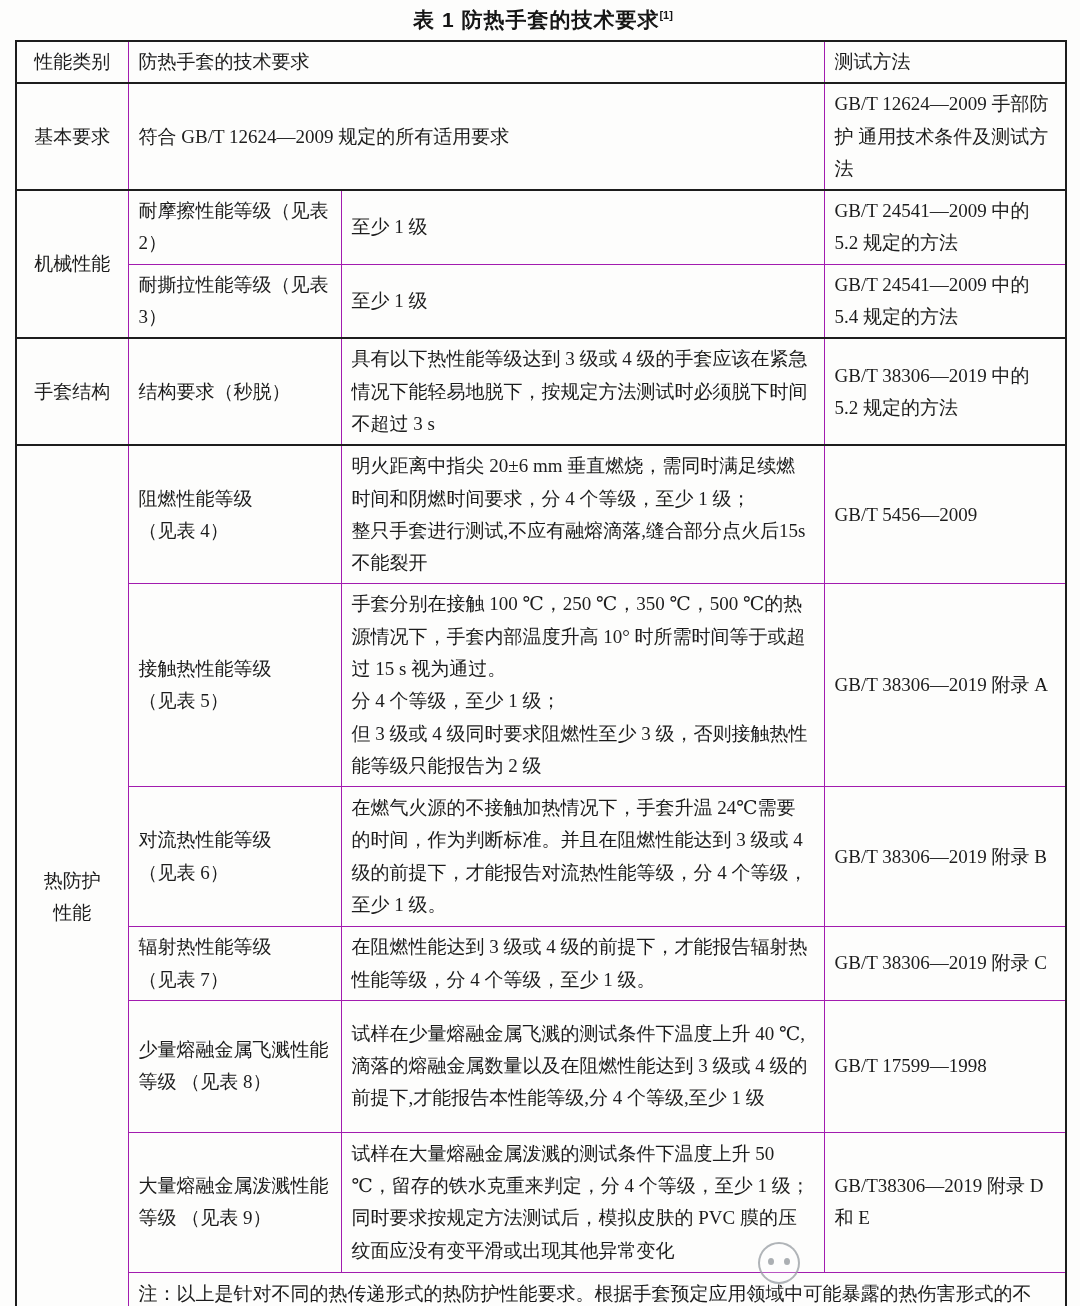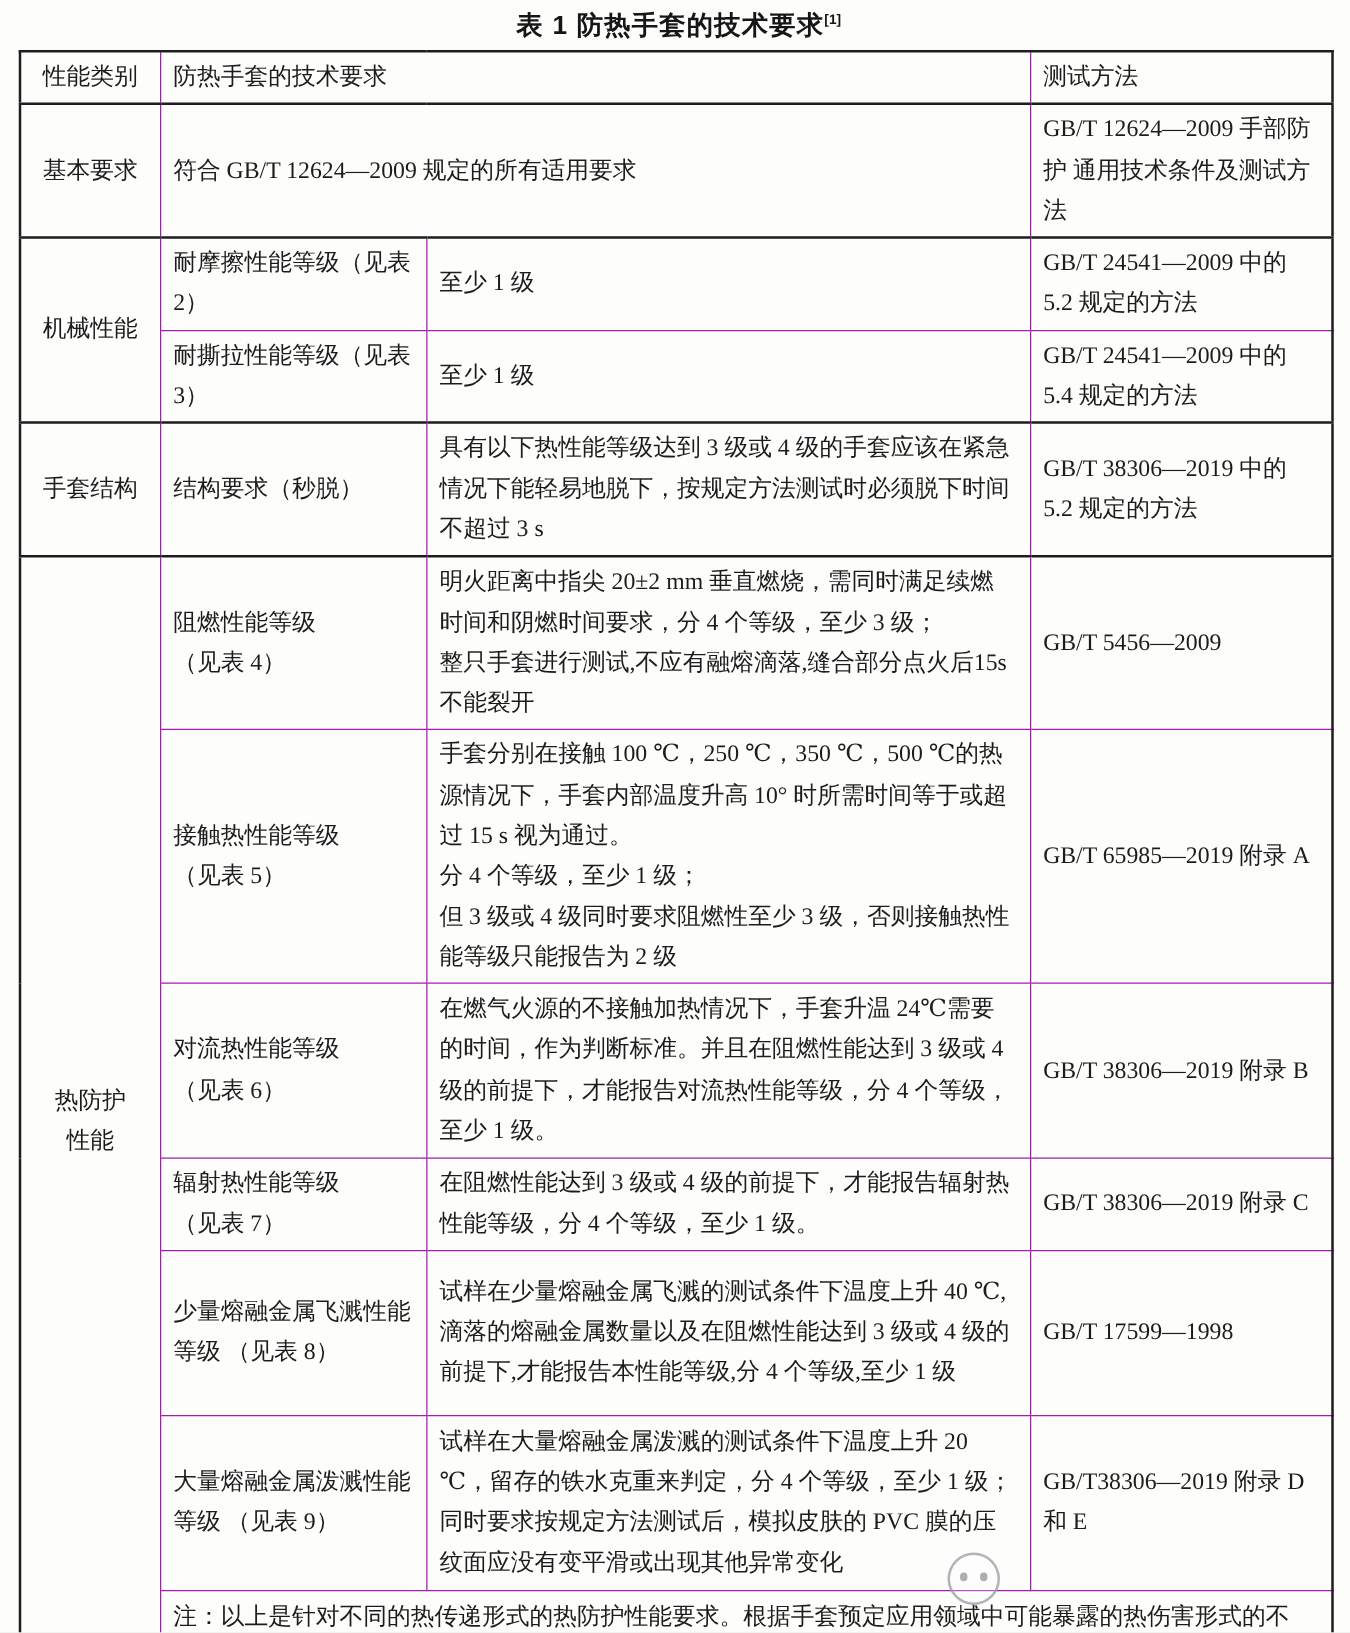--- a/index.html
+++ b/index.html
@@ -117,52 +117,52 @@
       <td class="name">结构要求（秒脱）</td>
       <td class="req">具有以下热性能等级达到 3 级或 4 级的手套应该在紧急情况下能轻易地脱下，按规定方法测试时必须脱下时间不超过 3 s</td>
       <td class="method">GB/T 38306—2019 中的 5.2 规定的方法</td>
     </tr>
 
     <tr style="height:135px" class="thick-top">
       <td class="cat" rowspan="7">热防护
 性能</td>
       <td class="name">阻燃性能等级
 （见表 4）</td>
-      <td class="req">明火距离中指尖 20±2 mm 垂直燃烧，需同时满足续燃时间和阴燃时间要求，分 4 个等级，至少 3 级；
+      <td class="req">明火距离中指尖 20±6 mm 垂直燃烧，需同时满足续燃时间和阴燃时间要求，分 4 个等级，至少 1 级；
 整只手套进行测试,不应有融熔滴落,缝合部分点火后15s 不能裂开</td>
       <td class="method">GB/T 5456—2009</td>
     </tr>
     <tr style="height:202px">
       <td class="name">接触热性能等级
 （见表 5）</td>
       <td class="req">手套分别在接触 100 ℃，250 ℃，350 ℃，500 ℃的热源情况下，手套内部温度升高 10° 时所需时间等于或超过 15 s 视为通过。
 分 4 个等级，至少 1 级；
 但 3 级或 4 级同时要求阻燃性至少 3 级，否则接触热性能等级只能报告为 2 级</td>
-      <td class="method">GB/T 65985—2019 附录 A</td>
+      <td class="method">GB/T 38306—2019 附录 A</td>
     </tr>
     <tr style="height:140px">
       <td class="name">对流热性能等级
 （见表 6）</td>
       <td class="req">在燃气火源的不接触加热情况下，手套升温 24℃需要的时间，作为判断标准。并且在阻燃性能达到 3 级或 4 级的前提下，才能报告对流热性能等级，分 4 个等级，至少 1 级。</td>
       <td class="method">GB/T 38306—2019 附录 B</td>
     </tr>
     <tr style="height:68px">
       <td class="name">辐射热性能等级
 （见表 7）</td>
       <td class="req">在阻燃性能达到 3 级或 4 级的前提下，才能报告辐射热性能等级，分 4 个等级，至少 1 级。</td>
       <td class="method">GB/T 38306—2019 附录 C</td>
     </tr>
     <tr style="height:132px">
       <td class="name">少量熔融金属飞溅性能等级 （见表 8）</td>
       <td class="req">试样在少量熔融金属飞溅的测试条件下温度上升 40 ℃,滴落的熔融金属数量以及在阻燃性能达到 3 级或 4 级的前提下,才能报告本性能等级,分 4 个等级,至少 1 级</td>
       <td class="method">GB/T 17599—1998</td>
     </tr>
     <tr style="height:140px">
       <td class="name">大量熔融金属泼溅性能等级 （见表 9）</td>
-      <td class="req">试样在大量熔融金属泼溅的测试条件下温度上升 20 ℃，留存的铁水克重来判定，分 4 个等级，至少 1 级；同时要求按规定方法测试后，模拟皮肤的 PVC 膜的压纹面应没有变平滑或出现其他异常变化</td>
+      <td class="req">试样在大量熔融金属泼溅的测试条件下温度上升 50 ℃，留存的铁水克重来判定，分 4 个等级，至少 1 级；同时要求按规定方法测试后，模拟皮肤的 PVC 膜的压纹面应没有变平滑或出现其他异常变化</td>
       <td class="method">GB/T38306—2019 附录 D 和 E</td>
     </tr>
 
     <tr style="height:71px">
       <td class="note-cell" colspan="3">注：以上是针对不同的热传递形式的热防护性能要求。根据手套预定应用领域中可能暴露的热伤害形式的不同，手套应达到其中一项或多项性能要求.本标准测试提供的是性能等级而非防护等级</td>
     </tr>
   </tbody>
     </table>
 
   <div class="watermark">

